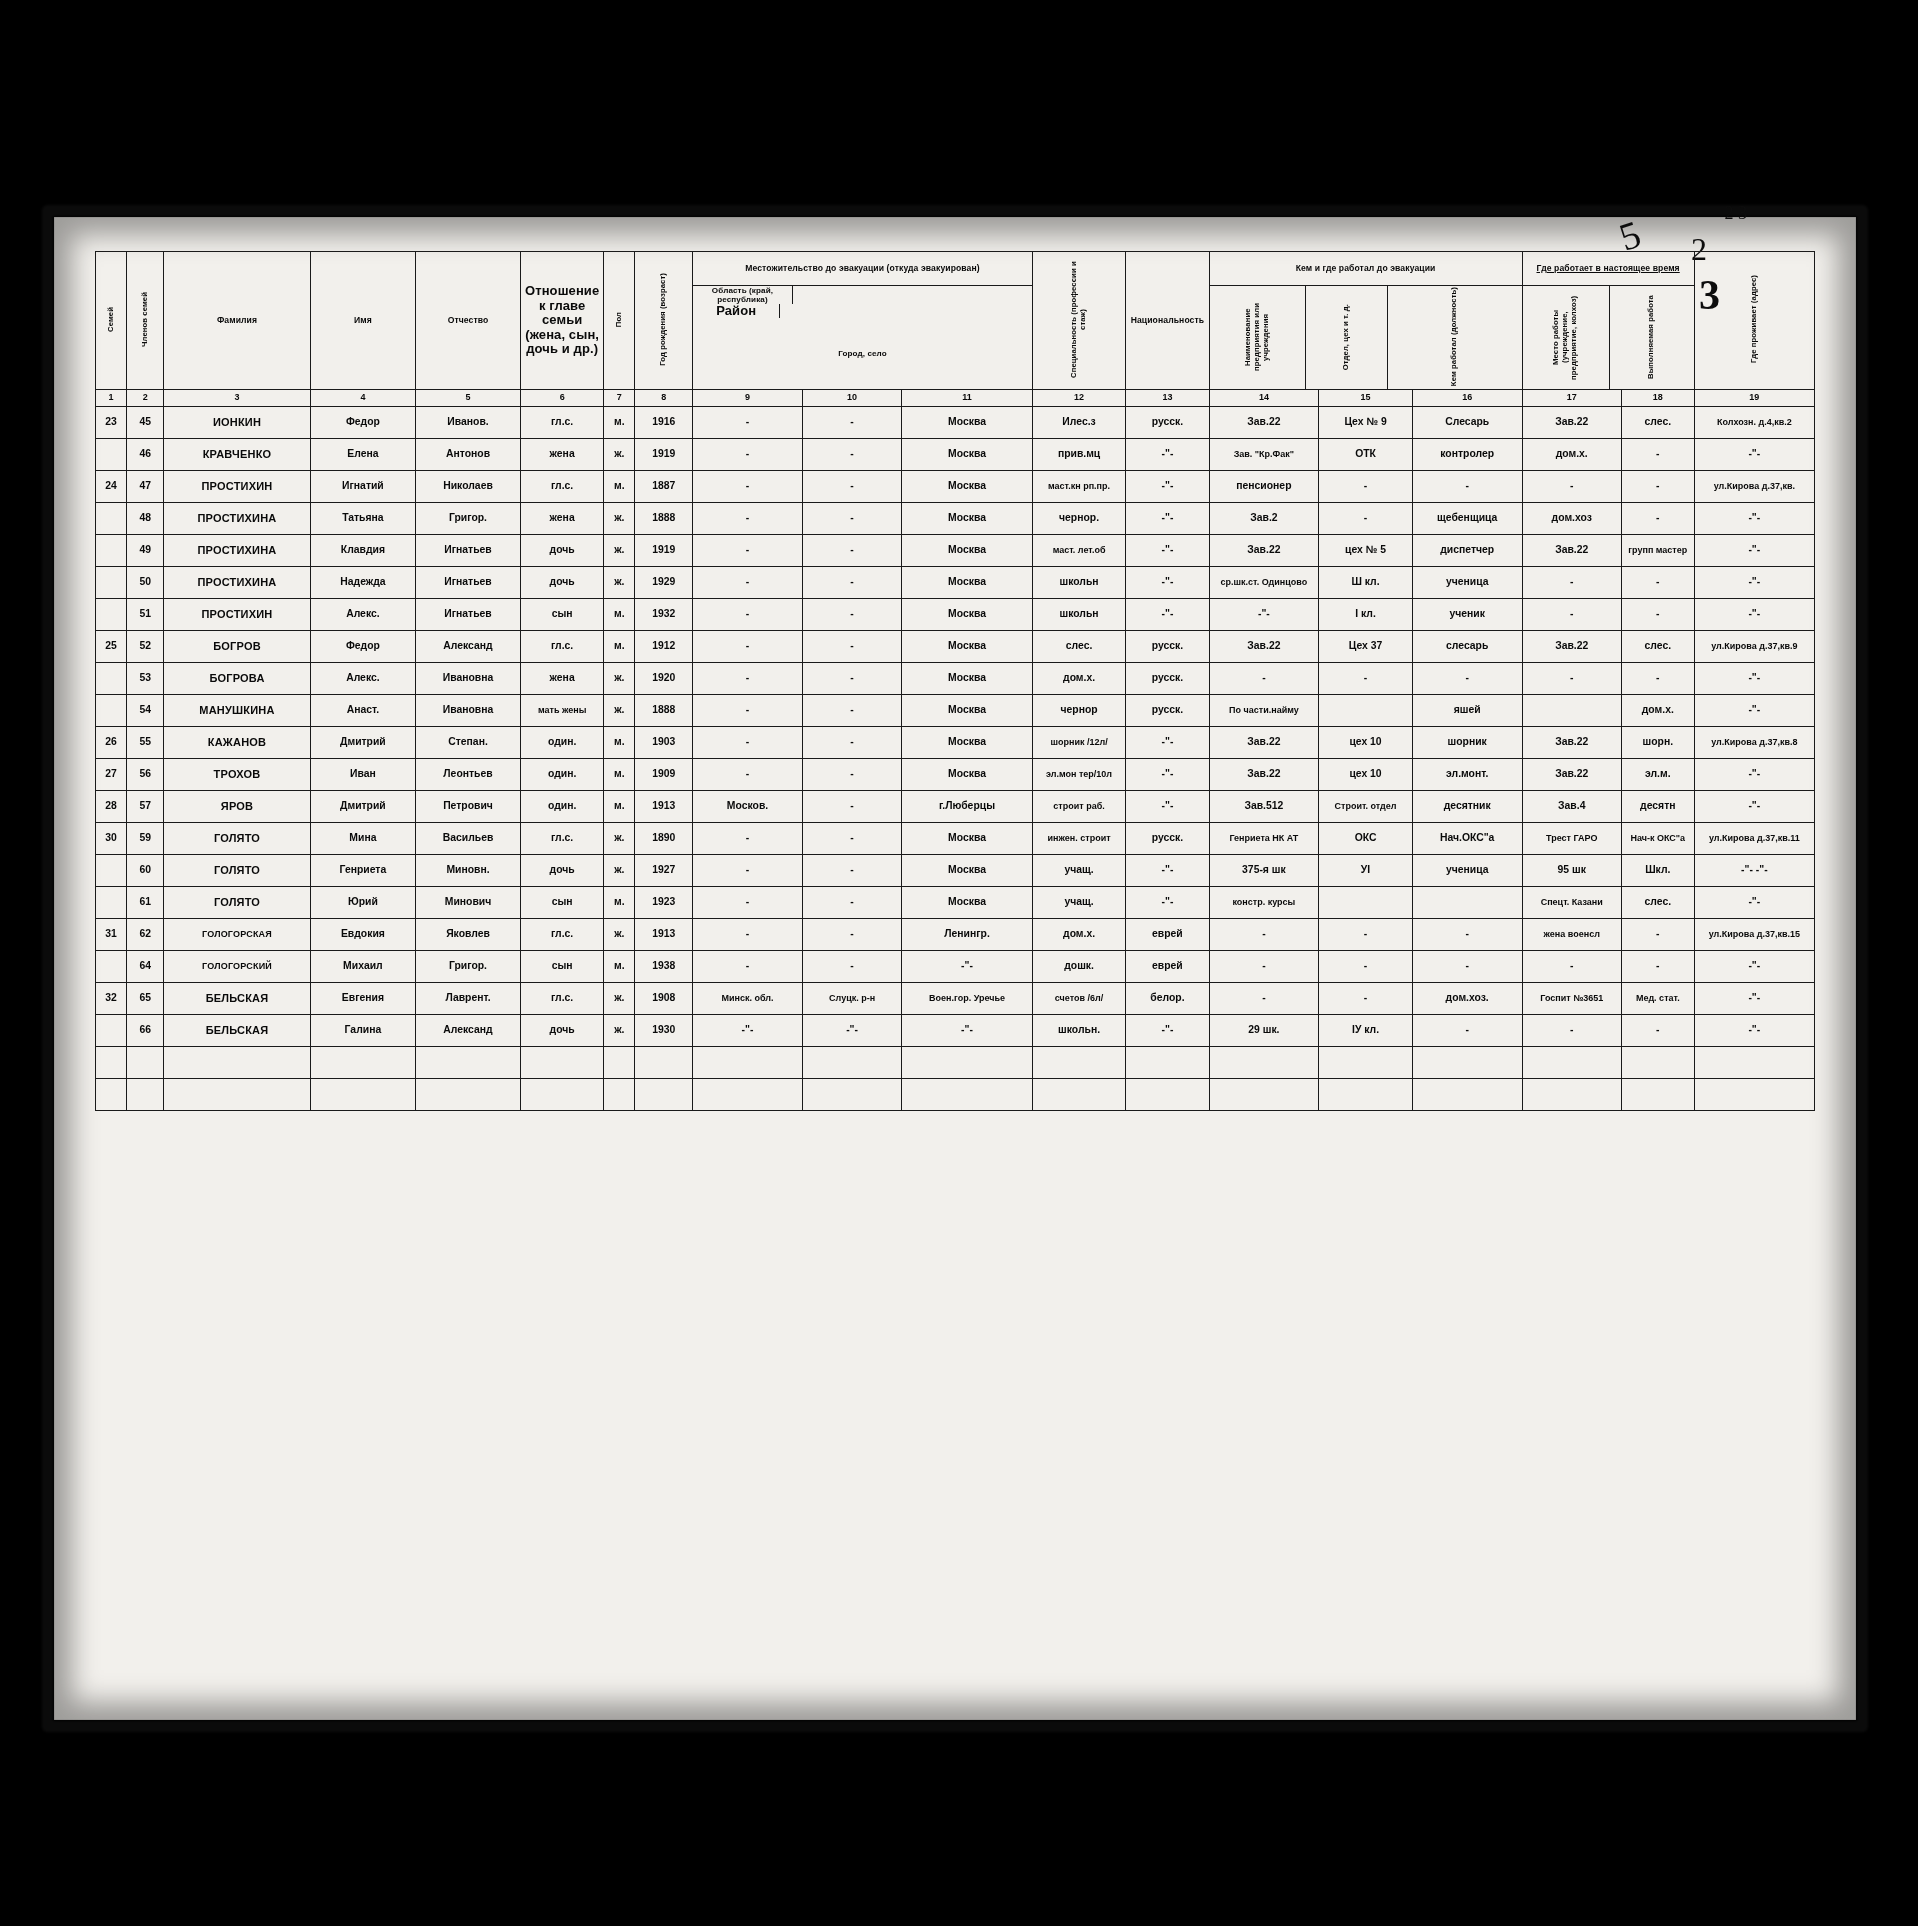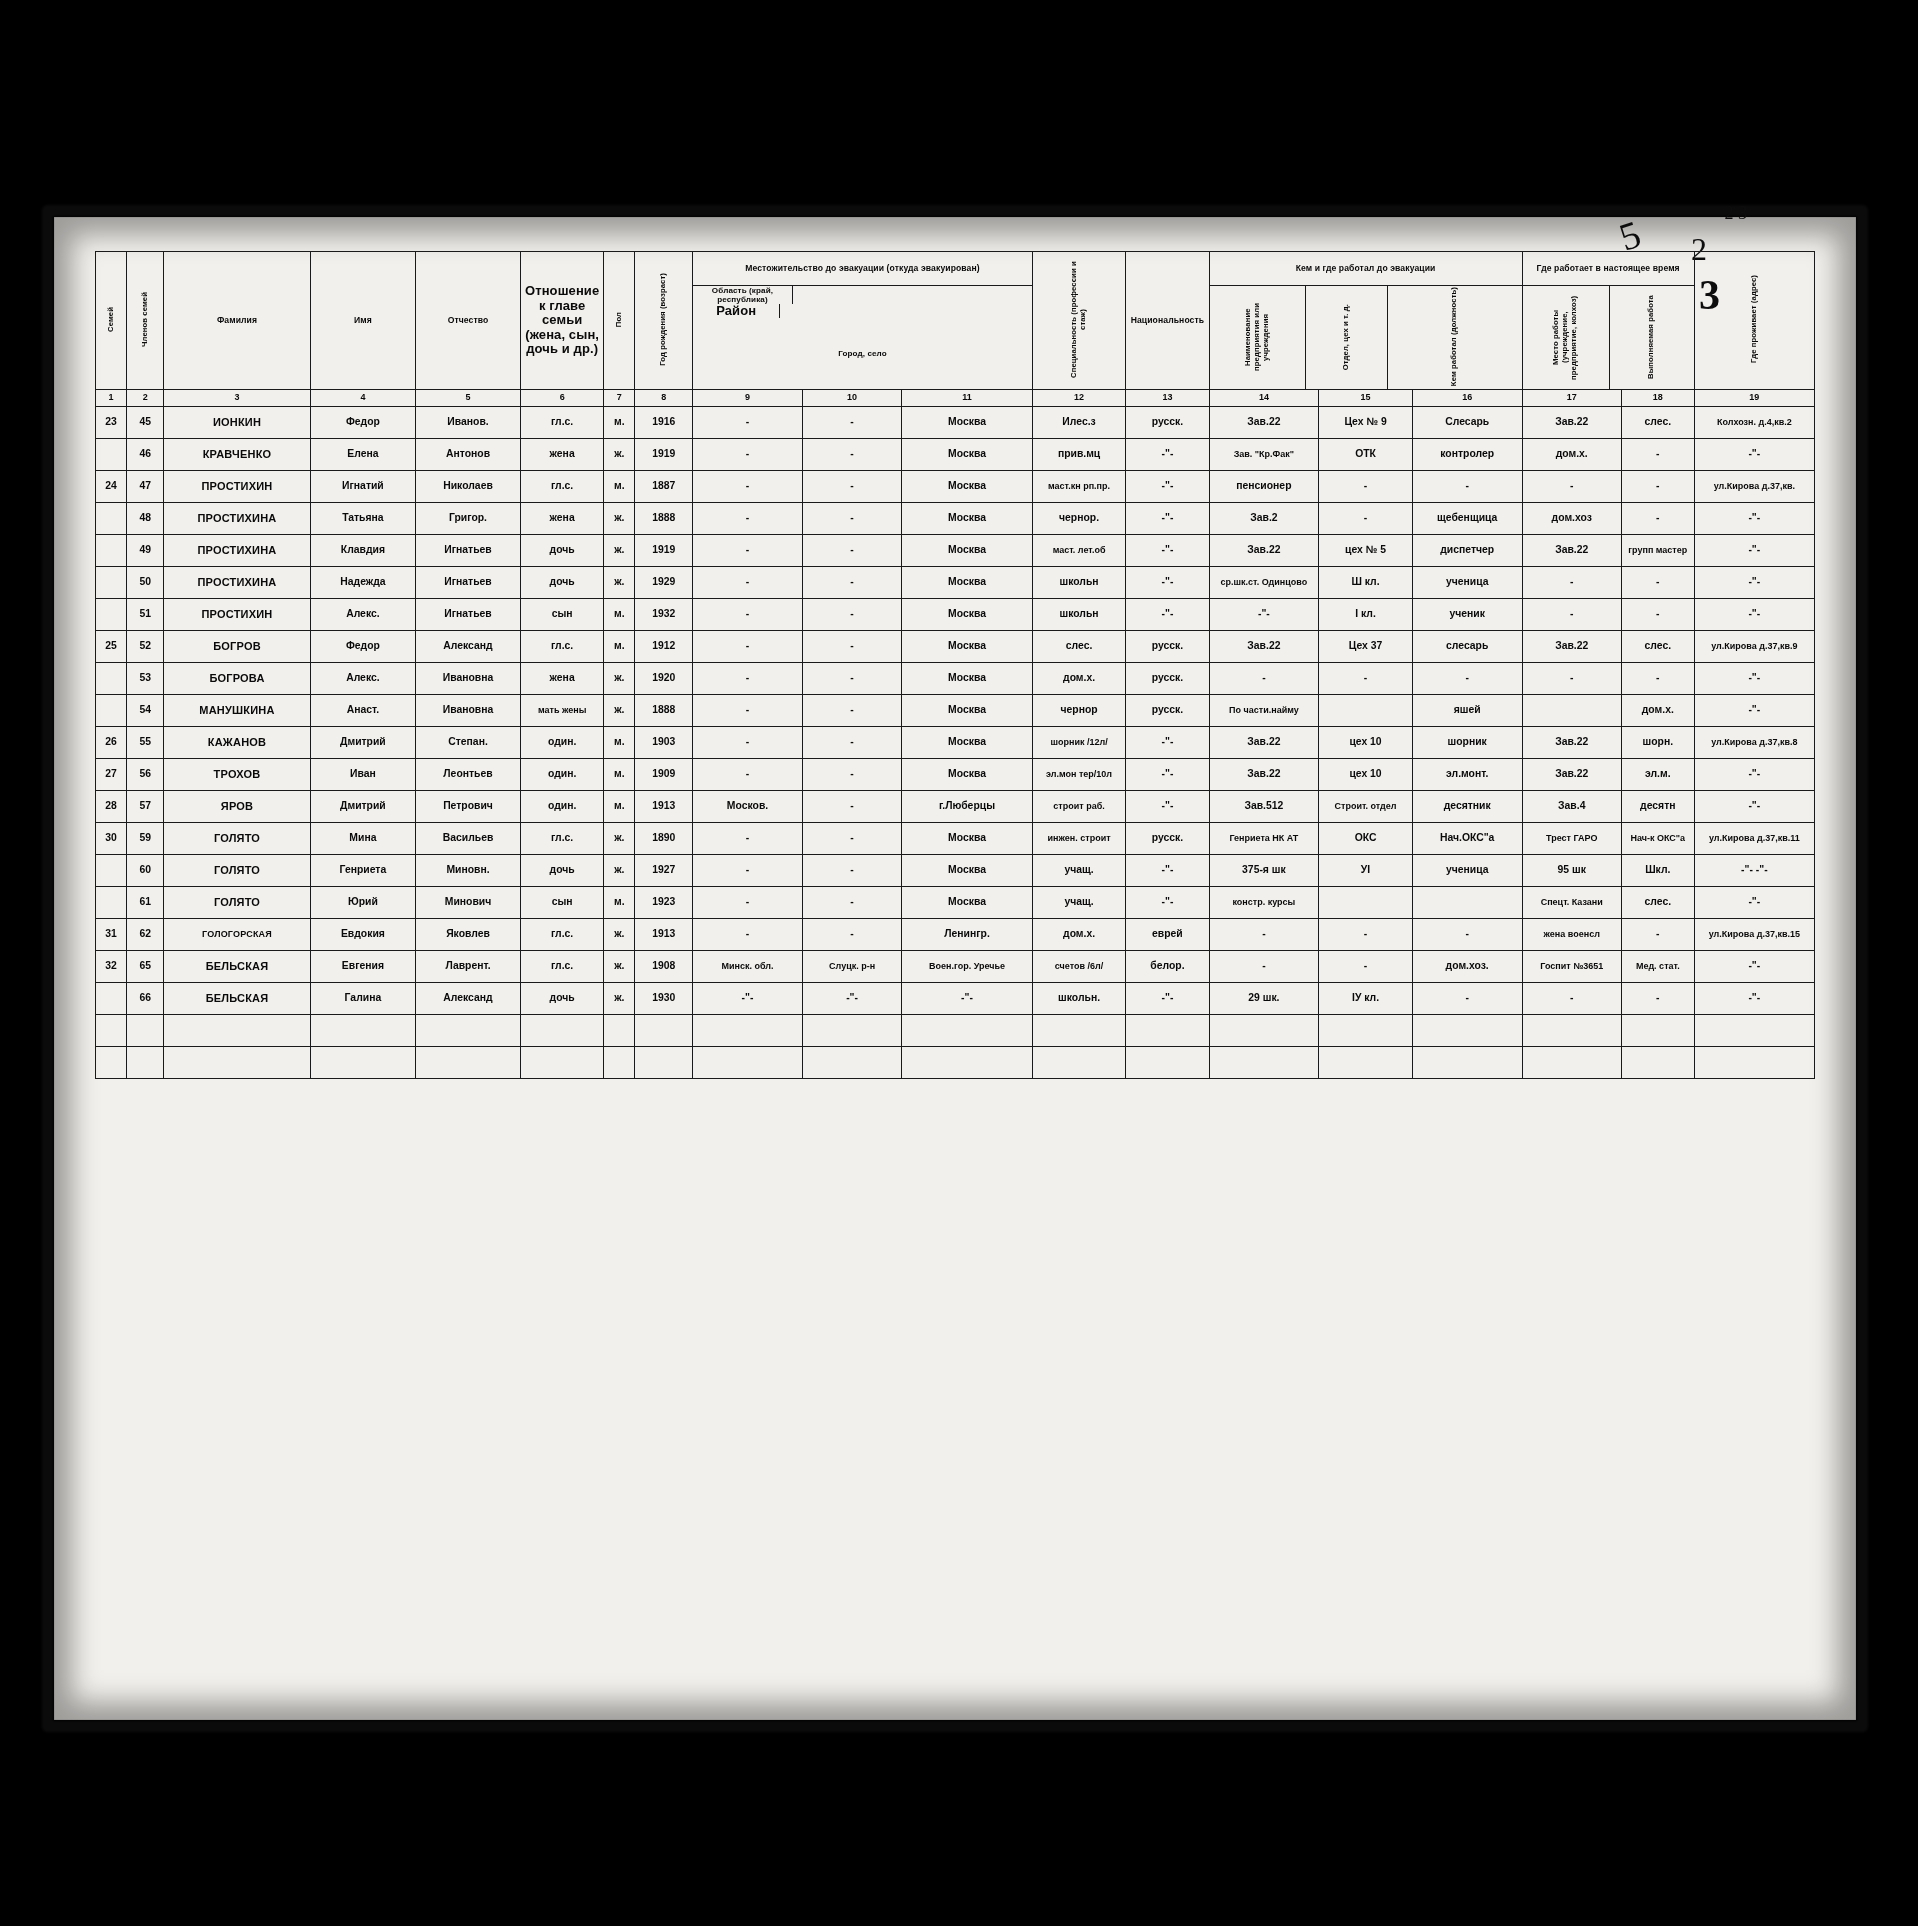--- a/index.html
+++ b/index.html
@@ -136,21 +136,21 @@
               </div>
             <div style="width:81px;border-right:0.9px solid #1a1a1a;display:flex;align-items:center;justify-content:center;">
                 <span class="vert">Отдел, цех и т. д.</span>
               </div>
             <div style="flex:1;display:flex;align-items:center;justify-content:center;">
                 <span class="vert">Кем работал (должность)</span>
               </div>
           </div>
         </td>
         <td colspan="2" style="padding:0">
-          <div style="border-bottom:0.9px solid #1a1a1a;height:32px;display:flex;align-items:center;justify-content:center;font-size:8.6px;">Где работает в настоящее время</div>
+          <div style="border-bottom:0.9px solid #1a1a1a;height:32px;display:flex;align-items:center;justify-content:center;font-size:8.6px;text-decoration:underline;">Где работает в настоящее время</div>
           <div style="display:flex;height:103px;">
             <div style="width:86px;border-right:0.9px solid #1a1a1a;display:flex;align-items:center;justify-content:center;">
                 <span class="vert">Место работы (учреждение, предприятие, колхоз)</span>
               </div>
             <div style="flex:1;display:flex;align-items:center;justify-content:center;">
                 <span class="vert">Выполняемая работа</span>
               </div>
           </div>
         </td>
         <td><span class="vert">Где проживает (адрес)</span></td>
@@ -531,20 +531,41 @@
           <td>дом.х.</td>
           <td>еврей</td>
           <td>-</td>
           <td>-</td>
           <td>-</td>
           <td class="two">жена военсл</td>
           <td>-</td>
           <td class="two">ул.Кирова д.37,кв.15</td>
         </tr>
         <tr class="datarow">
+          <td class="hw"></td>
+          <td class="hw">64</td>
+          <td class="nm fam two">ГОЛОГОРСКИЙ</td>
+          <td class="l">Михаил</td>
+          <td class="l">Григор.</td>
+          <td>сын</td>
+          <td>м.</td>
+          <td>1938</td>
+          <td>-</td>
+          <td>-</td>
+          <td>-"-</td>
+          <td>дошк.</td>
+          <td>еврей</td>
+          <td>-</td>
+          <td>-</td>
+          <td>-</td>
+          <td>-</td>
+          <td>-</td>
+          <td>-"-</td>
+        </tr>
+        <tr class="datarow">
           <td class="hw">32</td>
           <td class="hw">65</td>
           <td class="nm fam">БЕЛЬСКАЯ</td>
           <td class="l">Евгения</td>
           <td class="l">Лаврент.</td>
           <td>гл.с.</td>
           <td>ж.</td>
           <td>1908</td>
           <td class="two">Минск. обл.</td>
           <td class="two">Слуцк. р-н</td>

